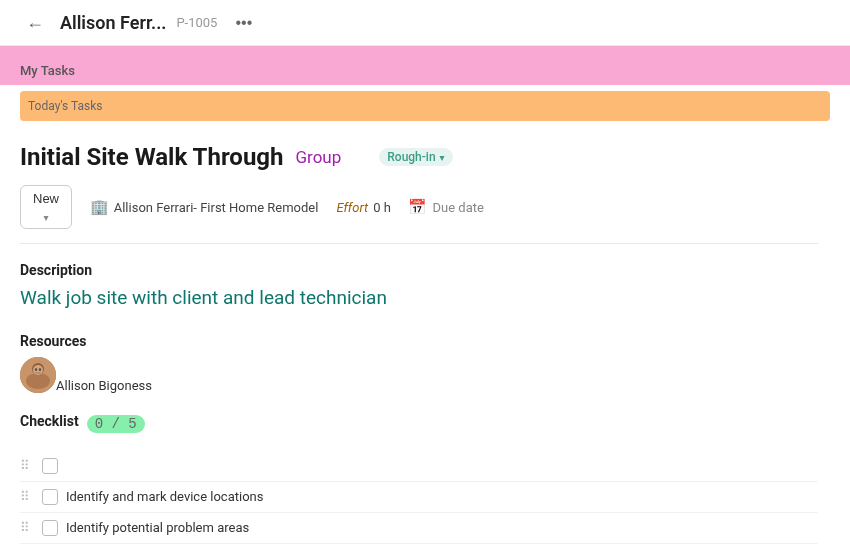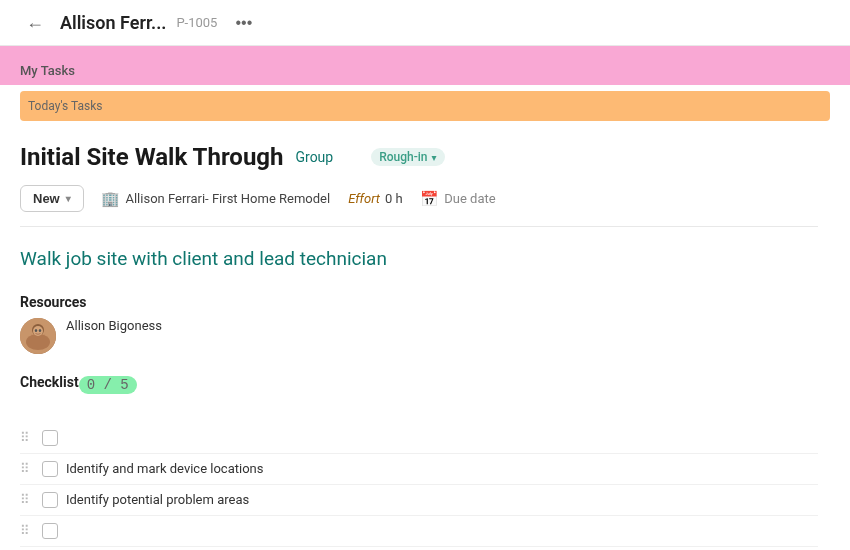--- a/index.html
+++ b/index.html
@@ -82,22 +82,22 @@
       align-items: center;
       gap: 12px;
       margin-bottom: 14px;
     }
     .task-title {
       font-size: 24px;
       font-weight: 700;
       color: #1a1a1a;
     }
     .group-label {
-      font-size: 14px;
-      color: #0f766e;
+      font-size: 17px;
+      color: #a21caf;
     }
     .group-tag {
       display: flex;
       align-items: center;
       gap: 4px;
       background: #e6f3f0;
       color: #3a9e86;
       font-size: 12px;
       font-weight: 500;
       padding: 2px 8px;
@@ -119,24 +119,25 @@
       border-bottom: 1px solid #e8e8e8;
     }
     .status-btn {
       display: flex;
       align-items: center;
       gap: 6px;
       border: 1.5px solid #ccc;
       border-radius: 6px;
       padding: 5px 12px;
       font-size: 13px;
-      font-weight: 700;
+      font-weight: 400;
       color: #333;
       background: #fff;
       cursor: pointer;
+      flex-direction: column;
     }
     .status-btn .arrow {
       font-size: 10px;
       color: #888;
     }
     .meta-item {
       display: flex;
       align-items: center;
       gap: 5px;
       font-size: 13px;
@@ -166,22 +167,21 @@
     }
     .section-text {
       font-size: 19px;
       color: #0f766e;
       line-height: 1.5;
     }
 
     
     .resource-item {
       display: flex;
-      align-items: flex-start;
-      gap: 10px;
+      align-items: flex-end;
       margin-top: 8px;
     }
     .avatar-img {
       width: 36px;
       height: 36px;
       border-radius: 50%;
       background: linear-gradient(135deg, #c8956a 0%, #8b5e3c 100%);
       display: flex;
       align-items: center;
       justify-content: center;
@@ -189,21 +189,22 @@
     }
     .resource-name {
       font-size: 13px;
       color: #333;
     }
 
     
     .checklist-header {
       display: flex;
       align-items: center;
-      margin-bottom: 27px;
+      gap: 8px;
+      margin-bottom: 16px;
     }
     .checklist-count {
       background: #86efac;
       border-radius: 10px;
       padding: 1px 8px;
       font-size: 14px;
       color: #666;
       font-family: Liberation Mono, monospace;
     }
     .checklist-item {
@@ -277,20 +278,21 @@
       <span class="effort-label">Effort</span>
       <span>0 h</span>
     </div>
     <div class="meta-item">
       <span class="meta-icon">📅</span>
       <span class="due-label">Due date</span>
     </div>
   </div>
 
   <div class="section">
+    <div class="section-title">Description</div>
     <div class="section-text">Walk job site with client and lead technician</div>
   </div>
 
   <div class="section">
     <div class="section-title">Resources</div>
     <div class="resource-item">
       <div class="avatar-img">
 
         <svg width="36" height="36" viewBox="0 0 36 36">
           <circle cx="18" cy="18" r="18" fill="#c8956a"></circle>

